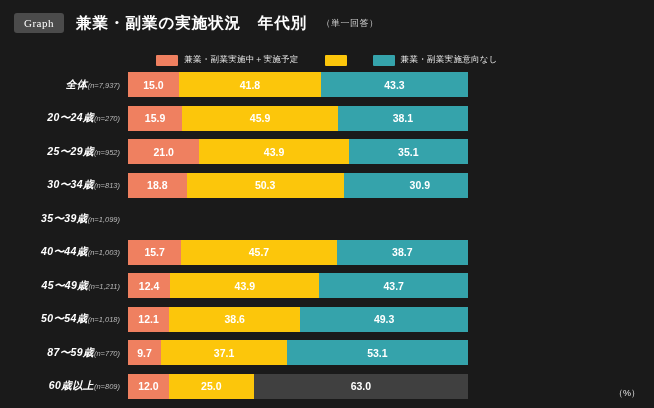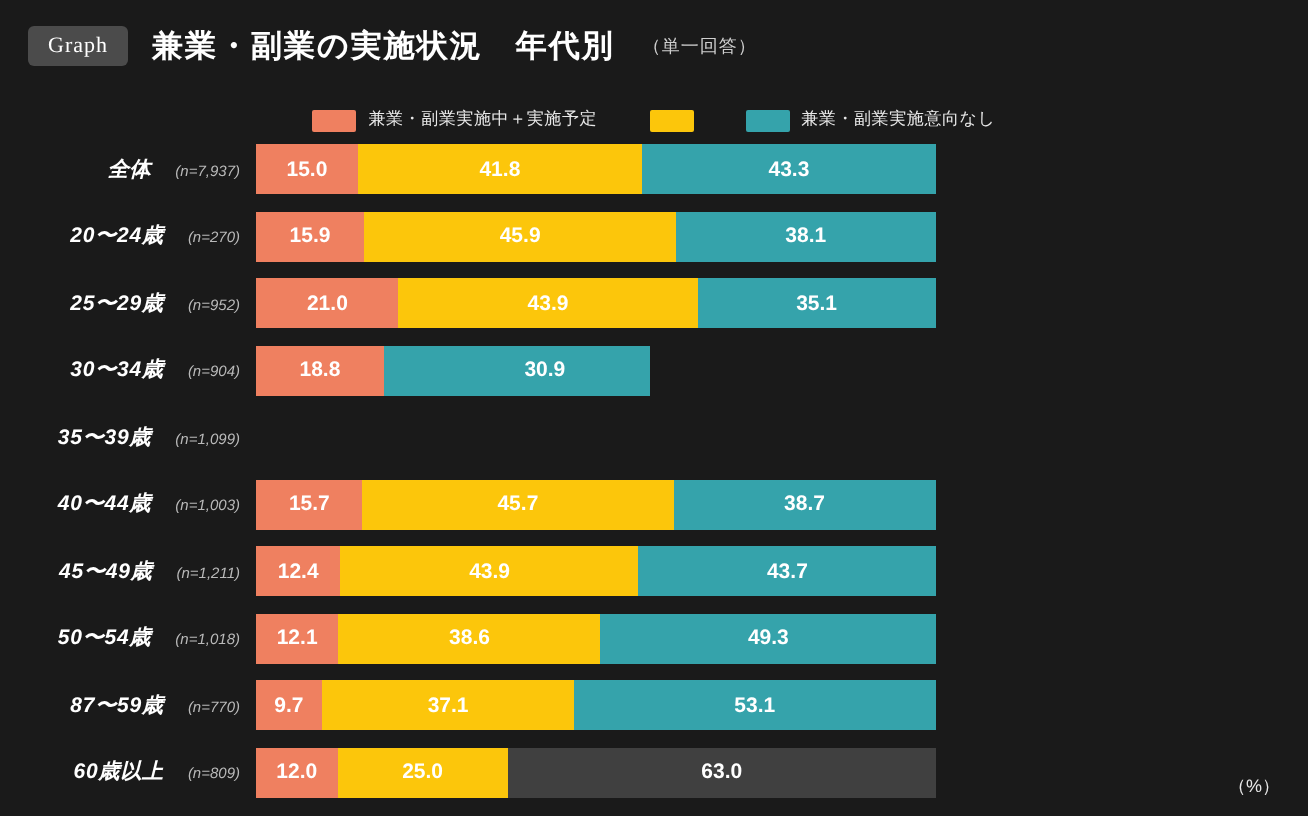--- a/index.html
+++ b/index.html
@@ -45,21 +45,21 @@
 
   
   .chart{
     position:absolute;left:0;top:72px;width:654px;
   }
   .row{
     display:flex;align-items:center;height:25px;margin-bottom:8.5px;
   }
   .row-label{
     width:120px;padding-right:8px;
-    display:flex;justify-content:flex-end;align-items:baseline;gap:12px;
+    display:flex;justify-content:flex-end;align-items:baseline;gap:0;
     white-space:nowrap;
   }
   .cat{
     font-size:10.5px;font-weight:bold;font-style:italic;color:#ffffff;letter-spacing:.4px;
   }
   .n{
     font-size:7.5px;color:#b9b9b9;font-style:italic;
   }
   .bar{
     height:25px;display:flex;width:340px;overflow:hidden;
@@ -133,24 +133,25 @@
         </div>
         <div class="bar">
           <div class="seg s0" style="width: 21%; background: rgb(239, 128, 96);">21.0</div>
           <div class="seg s1" style="width: 43.9%; background: rgb(252, 198, 11);">43.9</div>
           <div class="seg s2" style="width: 35.1%; background: rgb(53, 163, 171);">35.1</div>
         </div>
       </div>
       <div class="row">
         <div class="row-label">
           <span class="cat">30〜34歳</span>
-          <span class="n">(n=904)</span>
+          <span class="n">(n=813)</span>
         </div>
         <div class="bar">
           <div class="seg s0" style="width: 18.8%; background: rgb(239, 128, 96);">18.8</div>
+          <div class="seg s1" style="width: 50.3%; background: rgb(252, 198, 11);">50.3</div>
           <div class="seg s2" style="width: 30.9%; background: rgb(53, 163, 171); padding-left: 28px;">30.9</div>
         </div>
       </div>
       <div class="row">
         <div class="row-label">
           <span class="cat">35〜39歳</span>
           <span class="n">(n=1,099)</span>
         </div>
       </div>
       <div class="row">

